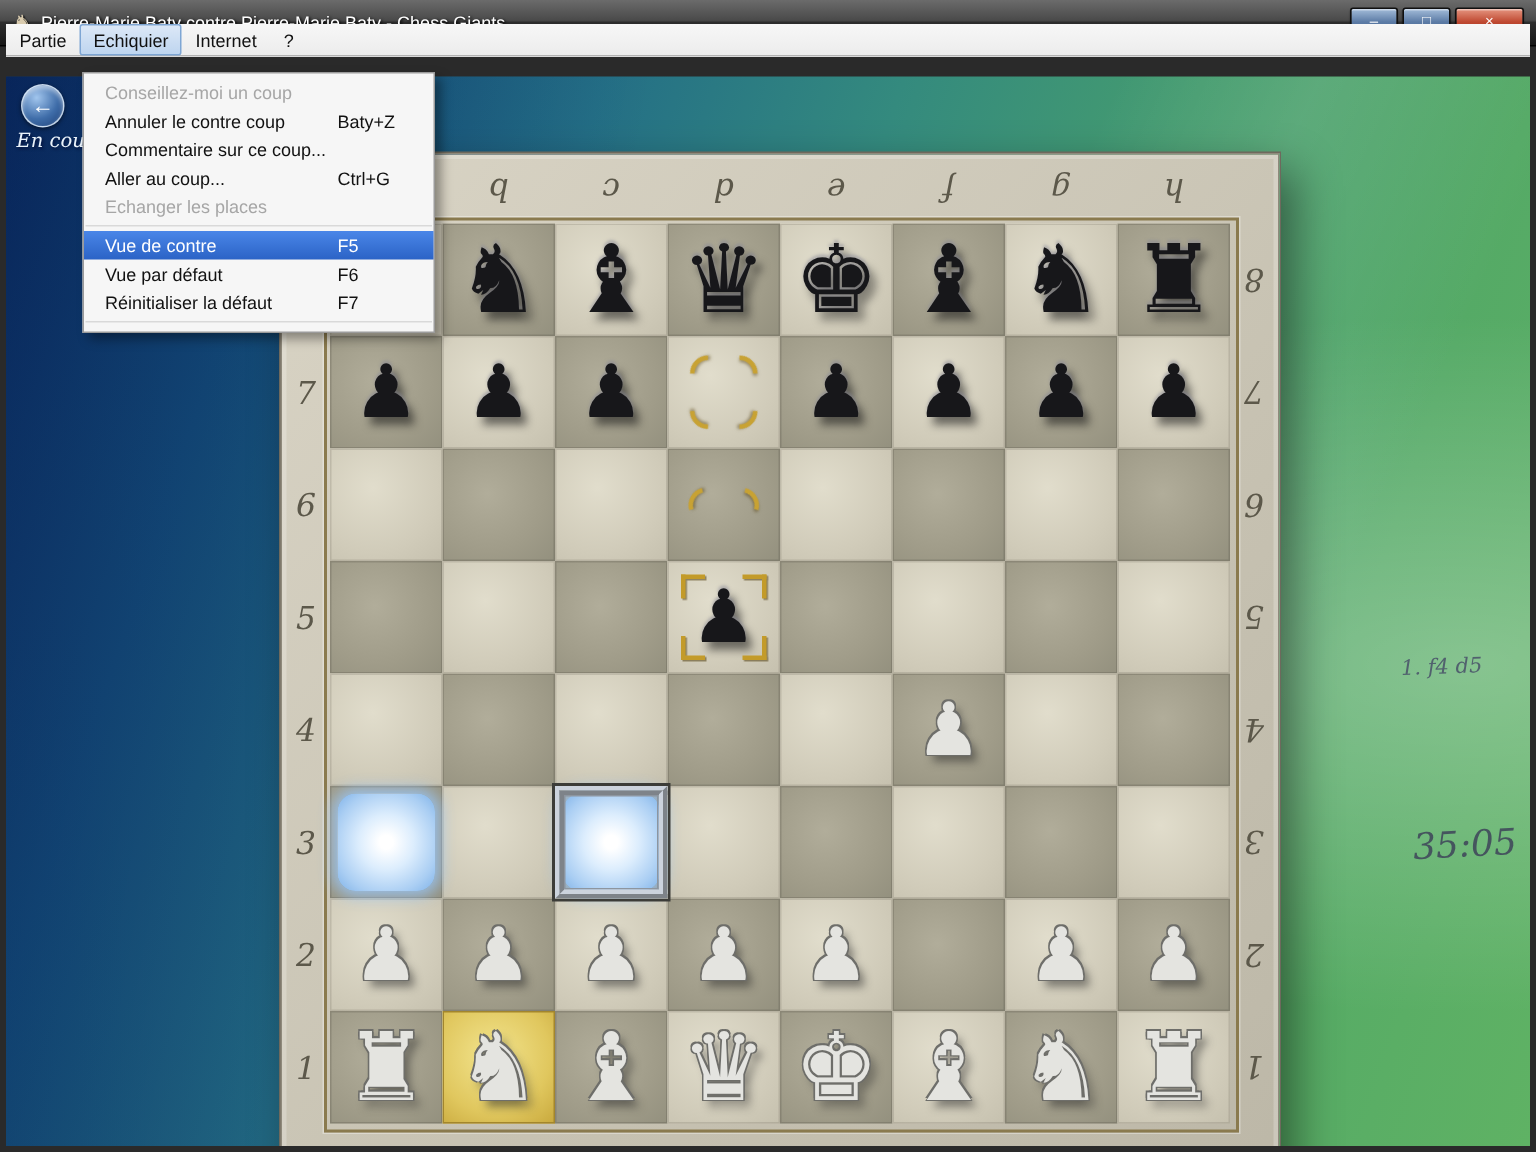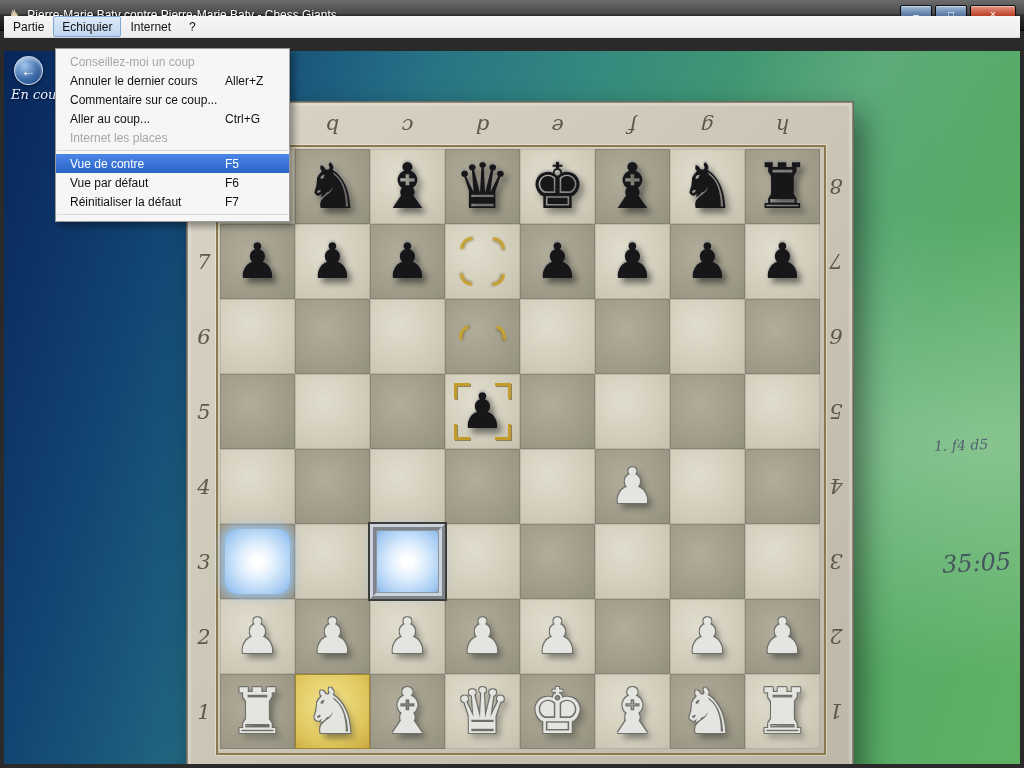--- a/index.html
+++ b/index.html
@@ -336,33 +336,33 @@
       <span>←</span>
     </div>
   <div class="back-label">En cours</div>
 
   <div class="menu">
     <div class="menu-item disabled">
       <span>Conseillez-moi un coup</span>
         <span class="sc"></span>
     </div>
     <div class="menu-item">
-      <span>Annuler le dernier cours</span>
-        <span class="sc">Aller+Z</span>
+      <span>Annuler le contre coup</span>
+        <span class="sc">Baty+Z</span>
     </div>
     <div class="menu-item">
       <span>Commentaire sur ce coup...</span>
         <span class="sc"></span>
     </div>
     <div class="menu-item">
       <span>Aller au coup...</span>
         <span class="sc">Ctrl+G</span>
     </div>
     <div class="menu-item disabled">
-      <span>Internet les places</span>
+      <span>Echanger les places</span>
         <span class="sc"></span>
     </div>
     <div class="menu-sep"></div>
     <div class="menu-item hl">
       <span>Vue de contre</span>
         <span class="sc">F5</span>
     </div>
     <div class="menu-item">
       <span>Vue par défaut</span>
         <span class="sc">F6</span>

